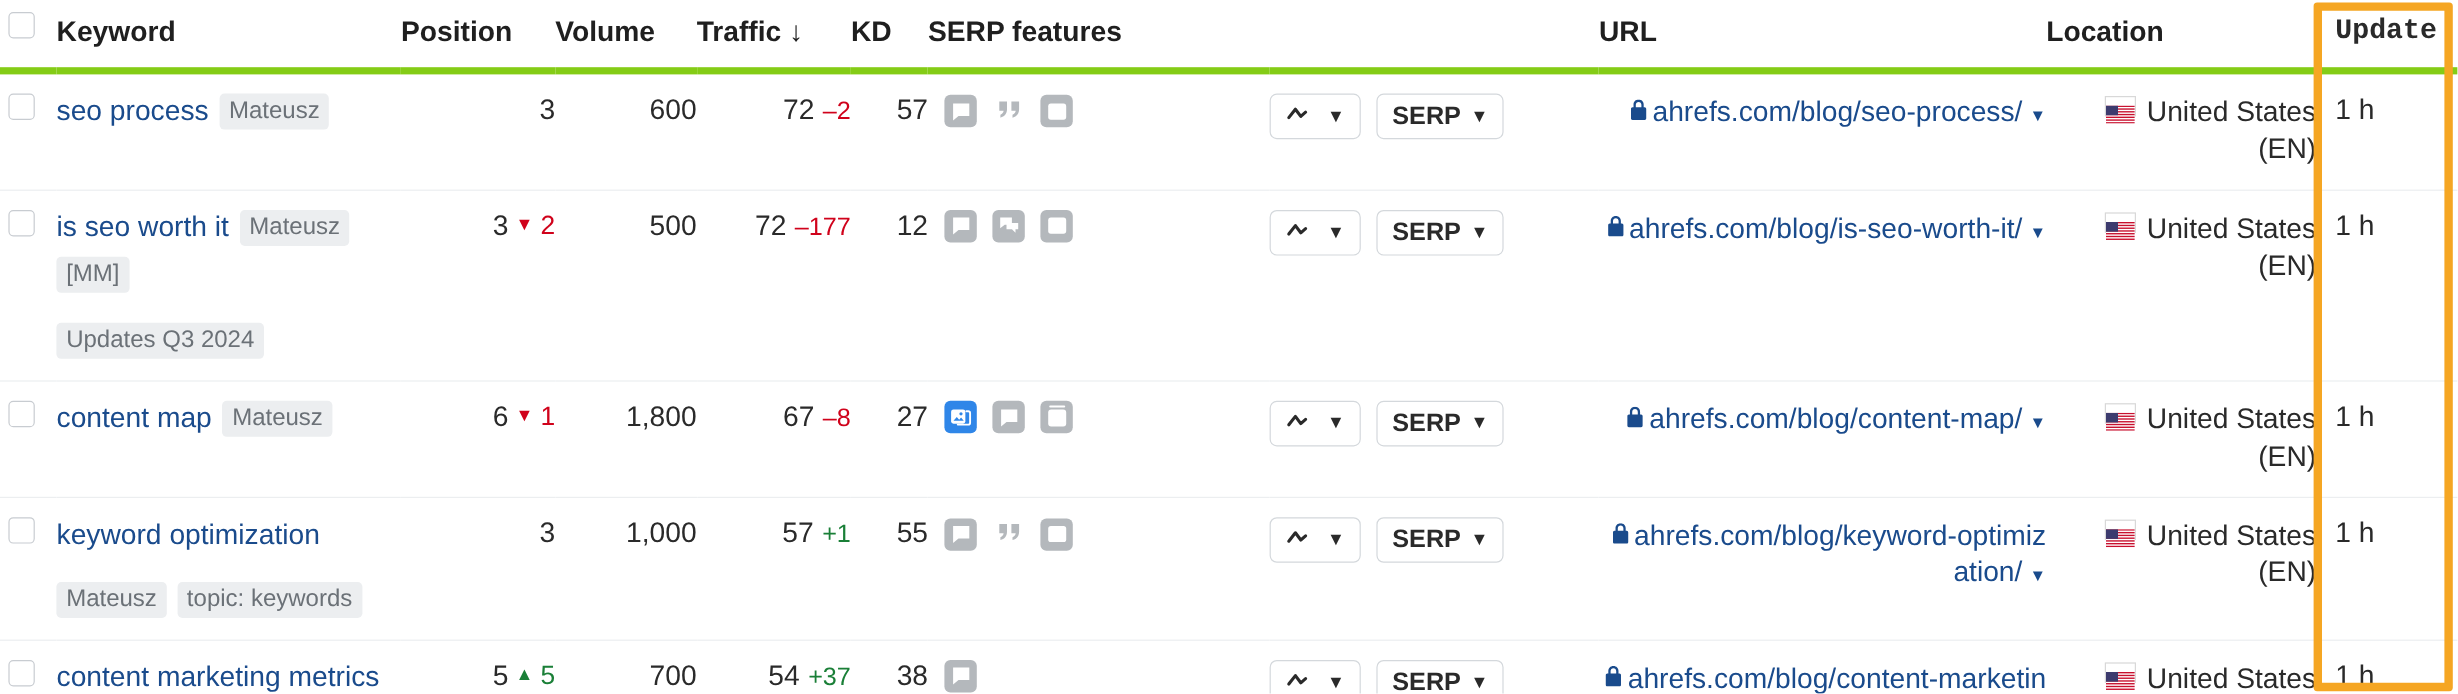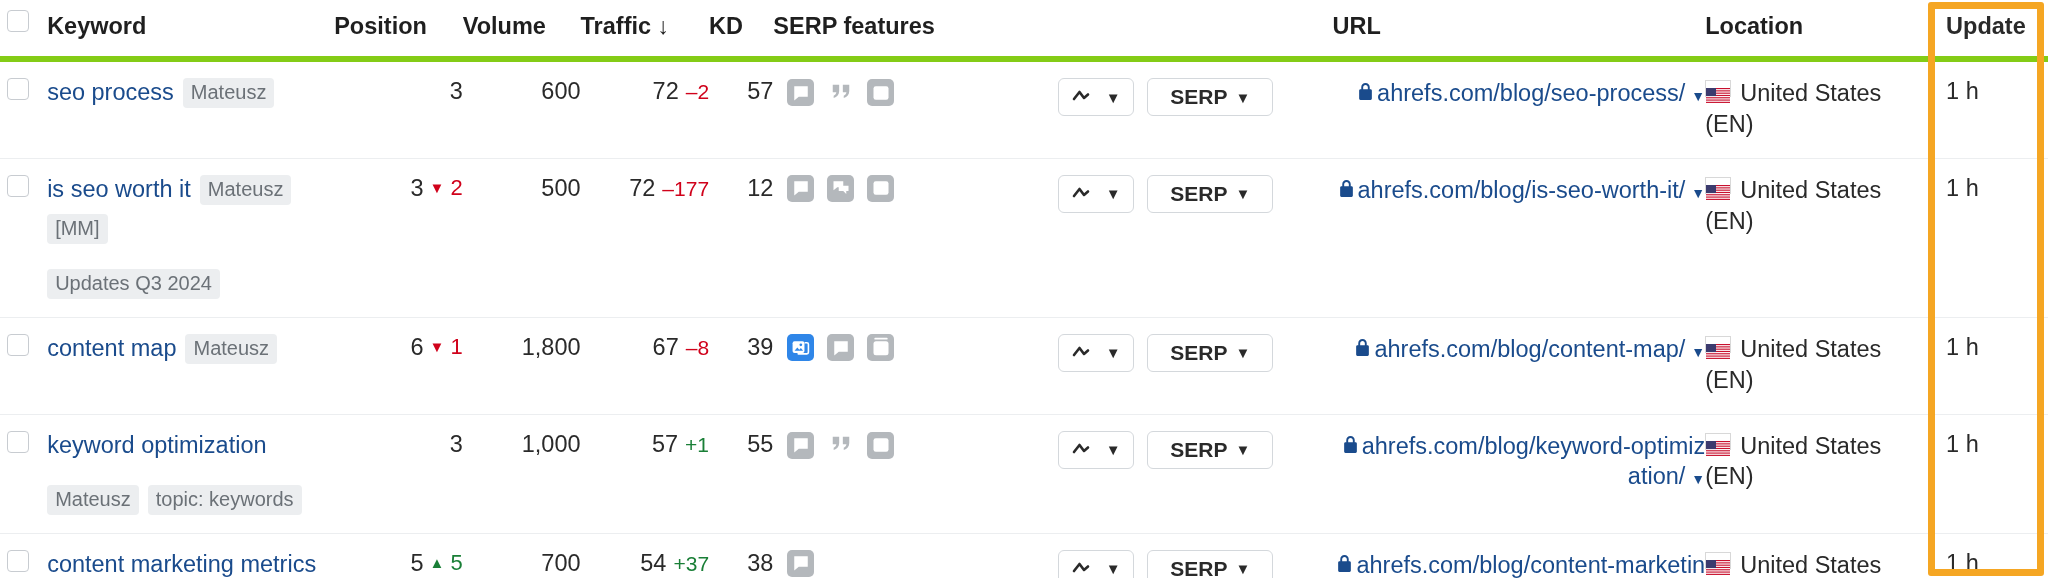--- a/index.html
+++ b/index.html
@@ -40,21 +40,21 @@
   
   .col-check   { width: 44px; }
   .col-keyword { width: 268px; }
   .col-pos     { width: 120px; }
   .col-vol     { width: 110px; }
   .col-traf    { width: 120px; }
   .col-kd      { width: 60px; }
   .col-serpf   { width: 266px; }
   .col-actions { width: 256px; }
   .col-url     { width: 348px; margin-top: 15px; }
-  .col-loc     { width: 210px; }
+  .col-loc     { width: 210px; text-align: right; }
   .col-upd     { width: 110px; }
 
   .ta-r { text-align: right; }
 
   
   .cbx {
     width: 22px; height: 22px;
     border: 1.5px solid #c8ccd1;
     border-radius: 4px;
     background: #fff;
@@ -113,21 +113,21 @@
   .act-row { display: flex; align-items: center; gap: 13px; }
   .btn {
     border: 1px solid #d4d8dc;
     border-radius: 6px;
     background: #fff;
     height: 38px;
     display: inline-flex;
     align-items: center;
     justify-content: center;
     gap: 8px;
-    padding: 0 22px;
+    padding: 0 12px;
     font-size: 21px;
     font-weight: bold;
     color: #2a2a2a;
     cursor: pointer;
   }
   .btn.chart-btn { width: 76px; padding: 0 8px; }
   .caret { font-size: 15px; line-height: 1; }
 
   
   .url-cell { padding-right: 22px; text-align: right; }
@@ -210,21 +210,21 @@
         <th class="col-keyword">Keyword</th>
         <th class="col-pos">Position</th>
         <th class="col-vol">Volume</th>
         <th class="col-traf">Traffic ↓</th>
         <th class="col-kd">KD</th>
         <th class="col-serpf">SERP features</th>
         <th class="col-actions"></th>
         <th class="col-url">URL</th>
         <th class="col-loc">Location</th>
         <th class="col-upd">
-          <span class="upd-text" style="font-weight:bold;padding-left:16px;">Update</span>
+          <span class="upd-text" style="font-weight:bold;padding-left:16px;font-family:Liberation Mono, monospace;">Update</span>
         </th>
       </tr>
     </thead>
     <tbody id="tbody">
         <tr>
           <td class="col-check"><span class="cbx"></span></td>
           <td class="col-keyword">
             <div class="kw-line">
               <a class="kw-link">seo process</a>
               <span class="tag">Mateusz</span>
@@ -380,21 +380,21 @@
           <td class="col-pos ta-r"><span class="pos-wrap">
               <span class="num">6</span>
               <span class="arr arr-down">▼</span>
               <span class="delta-down">1</span>
             </span></td>
           <td class="col-vol ta-r"><span class="num">1,800</span></td>
           <td class="col-traf ta-r"><span class="traf-wrap">
               <span class="num">67</span>
               <span class="t-neg">–8</span>
             </span></td>
-          <td class="col-kd ta-r"><span class="num">39</span></td>
+          <td class="col-kd ta-r"><span class="num">27</span></td>
           <td class="col-serpf">
             <div class="sf-row">
               <span><span class="sf active">
                   <svg width="19" height="19" viewBox="0 0 24 24" fill="none">
                     <rect x="2" y="4" width="15" height="15" rx="2.5" fill="#fff"></rect>
                     <path d="M4.5 16l3.5-4 2.5 2.8 2-2.3 2.8 3.5z" fill="#2f86e8"></path>
                     <circle cx="12.4" cy="8.6" r="1.7" fill="#2f86e8"></circle>
                     <path d="M18 6h2a2 2 0 012 2v10a2 2 0 01-2 2H9" stroke="#fff" stroke-width="2" fill="none" stroke-linecap="round"></path>
                   </svg>
                 </span></span>

